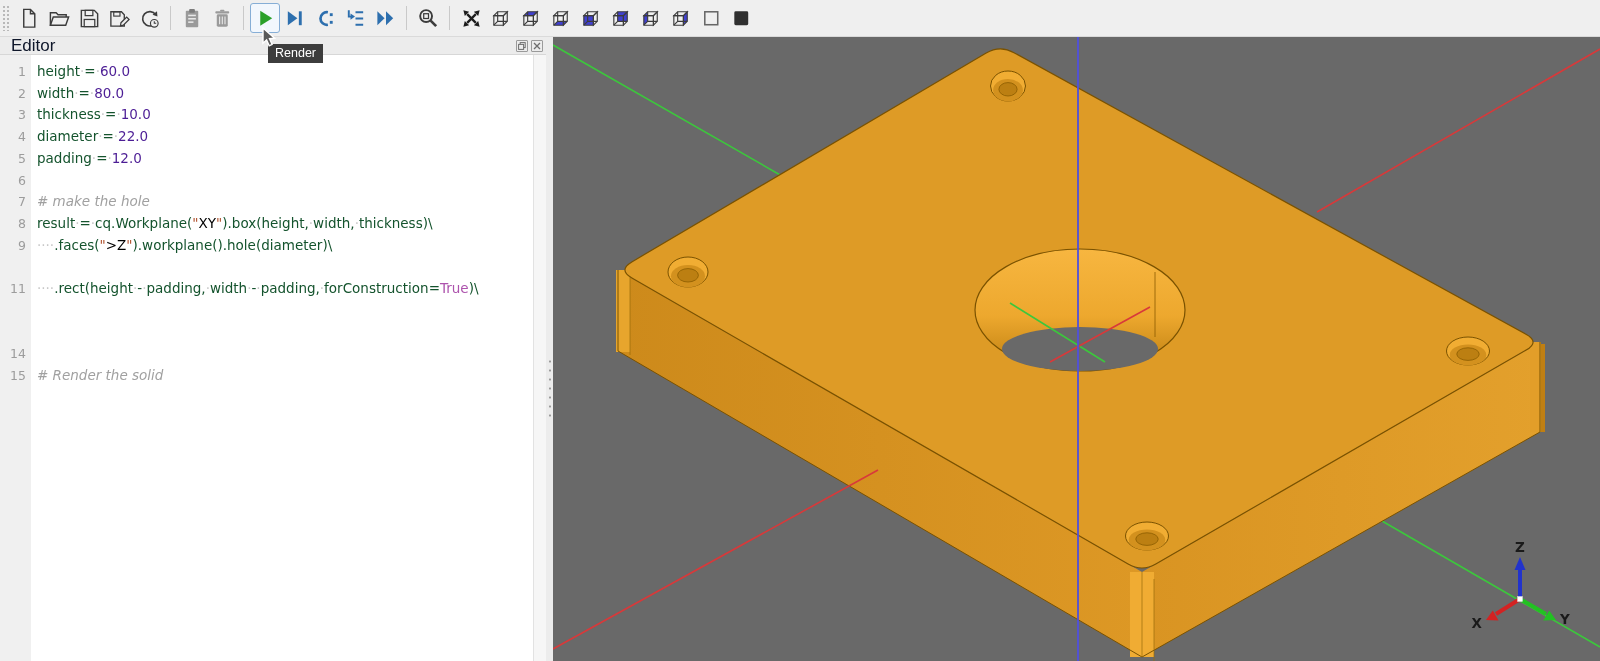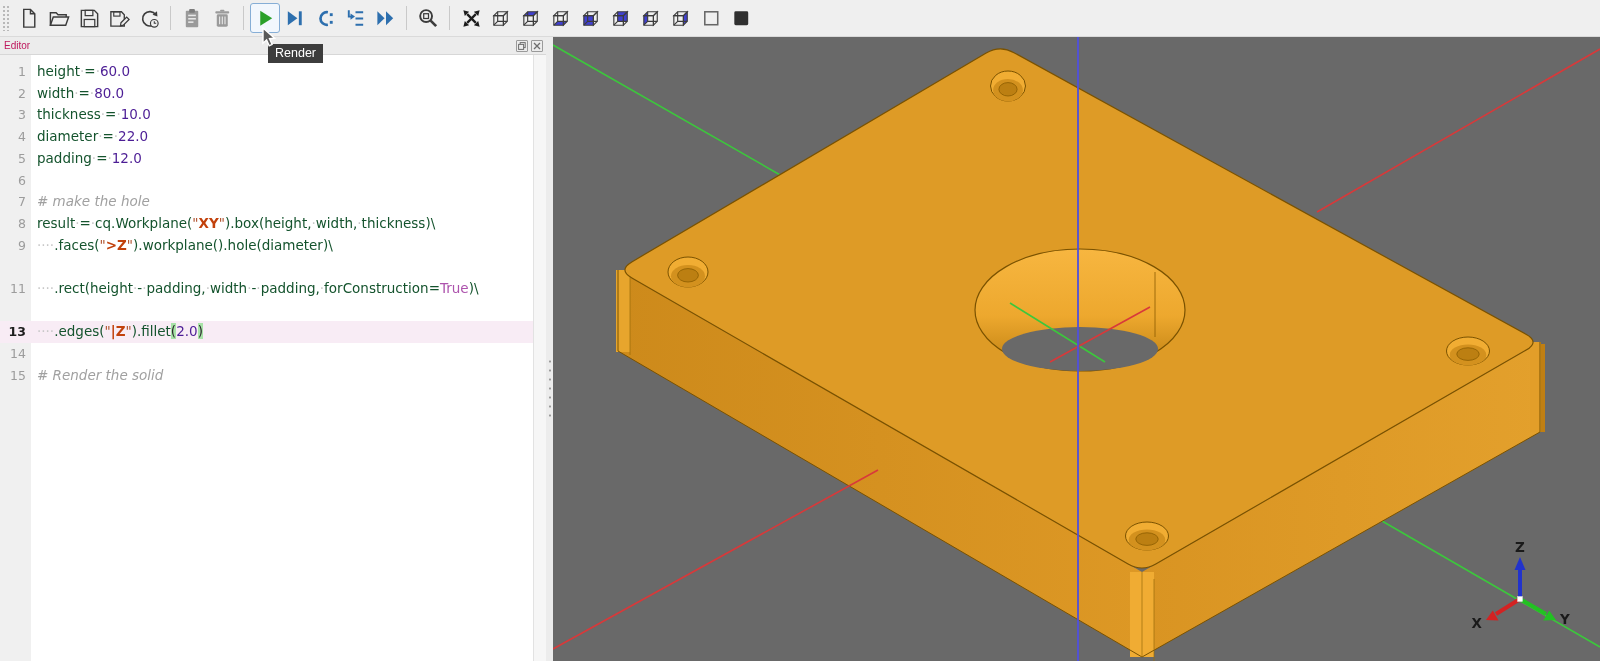--- a/index.html
+++ b/index.html
@@ -19,38 +19,38 @@
           background:transparent; padding:0; }
   .tbtn svg { display:block; }
   .tbtn.active { border:1px solid #86aed6; background:#f2f7fd; }
   .tsep { width:13px; height:26px; flex:0 0 auto; position:relative; }
   .tsep::after { content:""; position:absolute; left:6px; top:1px; width:1px; height:24px; background:#c9c9c9; }
 
   
   #editor-panel { position:absolute; left:0; top:37px; width:546px; height:624px; background:#ffffff; }
   #editor-titlebar { position:absolute; left:0; top:0; width:546px; height:18px; background:#ececec;
                      border-bottom:1px solid #d7d7d7; display:flex; align-items:center;
-                     font-size:10px; color:#be185d; padding-left:4px; }
+                     font-size:17px; color:#0f172a; padding-left:11px; }
   #editor-titlebar .spacer { flex:1; }
   .dock-btn { width:12px; height:12px; margin-right:3px; display:flex; align-items:center;
               justify-content:center; background:#ececec; border:1px solid #9a9a9a; border-radius:1px; }
   .dock-btn svg { display:block; }
 
   #code-area { position:absolute; left:0; top:18px; width:533px; height:606px; background:#ffffff;
                font-family:"DejaVu Sans", sans-serif; font-size:13.5px; }
   #gutter { position:absolute; left:0; top:0; width:31px; height:606px; background:#f0f0f0; }
   .code-line { position:absolute; left:0; width:533px; height:21.7px; line-height:21.7px; white-space:pre; }
   .code-line .ln { position:absolute; left:0; top:0; width:26px; text-align:right; color:#9c9c9c; font-size:12.5px; }
   .code-line .lt { position:absolute; left:37px; top:0; }
   .code-line.current { background:#f8ecf5; }
   .code-line.current .ln { color:#1d1d1d; font-weight:bold; }
   .s-p { color:#14532d; }
   .s-n { color:#4c1d95; }
   .s-s { color:#b0532f; }
-  .s-g { color:#c2410c;font-weight:bold; }
+  .s-g { color:#000000; }
   .s-t { color:#ad53ad; }
   .s-c { color:#a0a0a0; font-style:italic; }
   .s-w { color:#c8c8c8; }
   .s-b { color:#2c2c2c; background:#a8e3a8; }
   #vscroll { position:absolute; left:533px; top:18px; width:13px; height:606px;
              background:#f6f6f6; border-left:1px solid #e2e2e2; }
 
   
   #splitter { position:absolute; left:546px; top:37px; width:7px; height:624px; background:#ececec; }
   #splitter .dots { position:absolute; left:2.5px; top:320px; width:2px; height:60px;
@@ -283,21 +283,20 @@
     <div class="code-line" style="top: 6px;"><span class="ln">1</span><span class="lt"><span class="s-p">height</span><span class="s-w">·</span><span class="s-p">=</span><span class="s-w">·</span><span class="s-n">60.0</span></span></div>
         <div class="code-line" style="top: 27.7px;"><span class="ln">2</span><span class="lt"><span class="s-p">width</span><span class="s-w">·</span><span class="s-p">=</span><span class="s-w">·</span><span class="s-n">80.0</span></span></div>
         <div class="code-line" style="top: 49.4px;"><span class="ln">3</span><span class="lt"><span class="s-p">thickness</span><span class="s-w">·</span><span class="s-p">=</span><span class="s-w">·</span><span class="s-n">10.0</span></span></div>
         <div class="code-line" style="top: 71.1px;"><span class="ln">4</span><span class="lt"><span class="s-p">diameter</span><span class="s-w">·</span><span class="s-p">=</span><span class="s-w">·</span><span class="s-n">22.0</span></span></div>
         <div class="code-line" style="top: 92.8px;"><span class="ln">5</span><span class="lt"><span class="s-p">padding</span><span class="s-w">·</span><span class="s-p">=</span><span class="s-w">·</span><span class="s-n">12.0</span></span></div>
         <div class="code-line" style="top: 114.5px;"><span class="ln">6</span><span class="lt"></span></div>
         <div class="code-line" style="top: 136.2px;"><span class="ln">7</span><span class="lt"><span class="s-c"># make the hole</span></span></div>
         <div class="code-line" style="top: 157.9px;"><span class="ln">8</span><span class="lt"><span class="s-p">result</span><span class="s-w">·</span><span class="s-p">=</span><span class="s-w">·</span><span class="s-p">cq.Workplane(</span><span class="s-s">"</span><span class="s-g">XY</span><span class="s-s">"</span><span class="s-p">).box(height,</span><span class="s-w">·</span><span class="s-p">width,</span><span class="s-w">·</span><span class="s-p">thickness)\</span></span></div>
         <div class="code-line" style="top: 179.6px;"><span class="ln">9</span><span class="lt"><span class="s-w">····</span><span class="s-p">.faces(</span><span class="s-s">"</span><span class="s-g">&gt;Z</span><span class="s-s">"</span><span class="s-p">).workplane().hole(diameter)\</span></span></div>
         <div class="code-line" style="top: 223px;"><span class="ln">11</span><span class="lt"><span class="s-w">····</span><span class="s-p">.rect(height</span><span class="s-w">·</span><span class="s-p">-</span><span class="s-w">·</span><span class="s-p">padding,</span><span class="s-w">·</span><span class="s-p">width</span><span class="s-w">·</span><span class="s-p">-</span><span class="s-w">·</span><span class="s-p">padding,</span><span class="s-w">·</span><span class="s-p">forConstruction=</span><span class="s-t">True</span><span class="s-p">)\</span></span></div>
-        <div class="code-line current" style="top: 266.4px;"><span class="ln">13</span><span class="lt"><span class="s-w">····</span><span class="s-p">.edges(</span><span class="s-s">"</span><span class="s-g">|Z</span><span class="s-s">"</span><span class="s-p">).fillet</span><span class="s-b">(</span><span class="s-n">2.0</span><span class="s-b">)</span></span></div>
         <div class="code-line" style="top: 288.1px;"><span class="ln">14</span><span class="lt"></span></div>
         <div class="code-line" style="top: 309.8px;"><span class="ln">15</span><span class="lt"><span class="s-c"># Render the solid</span></span></div>
       </div>
     <div id="vscroll"></div>
   </div>
 
   <div id="splitter">
       <div class="dots"></div>
     </div>
 

